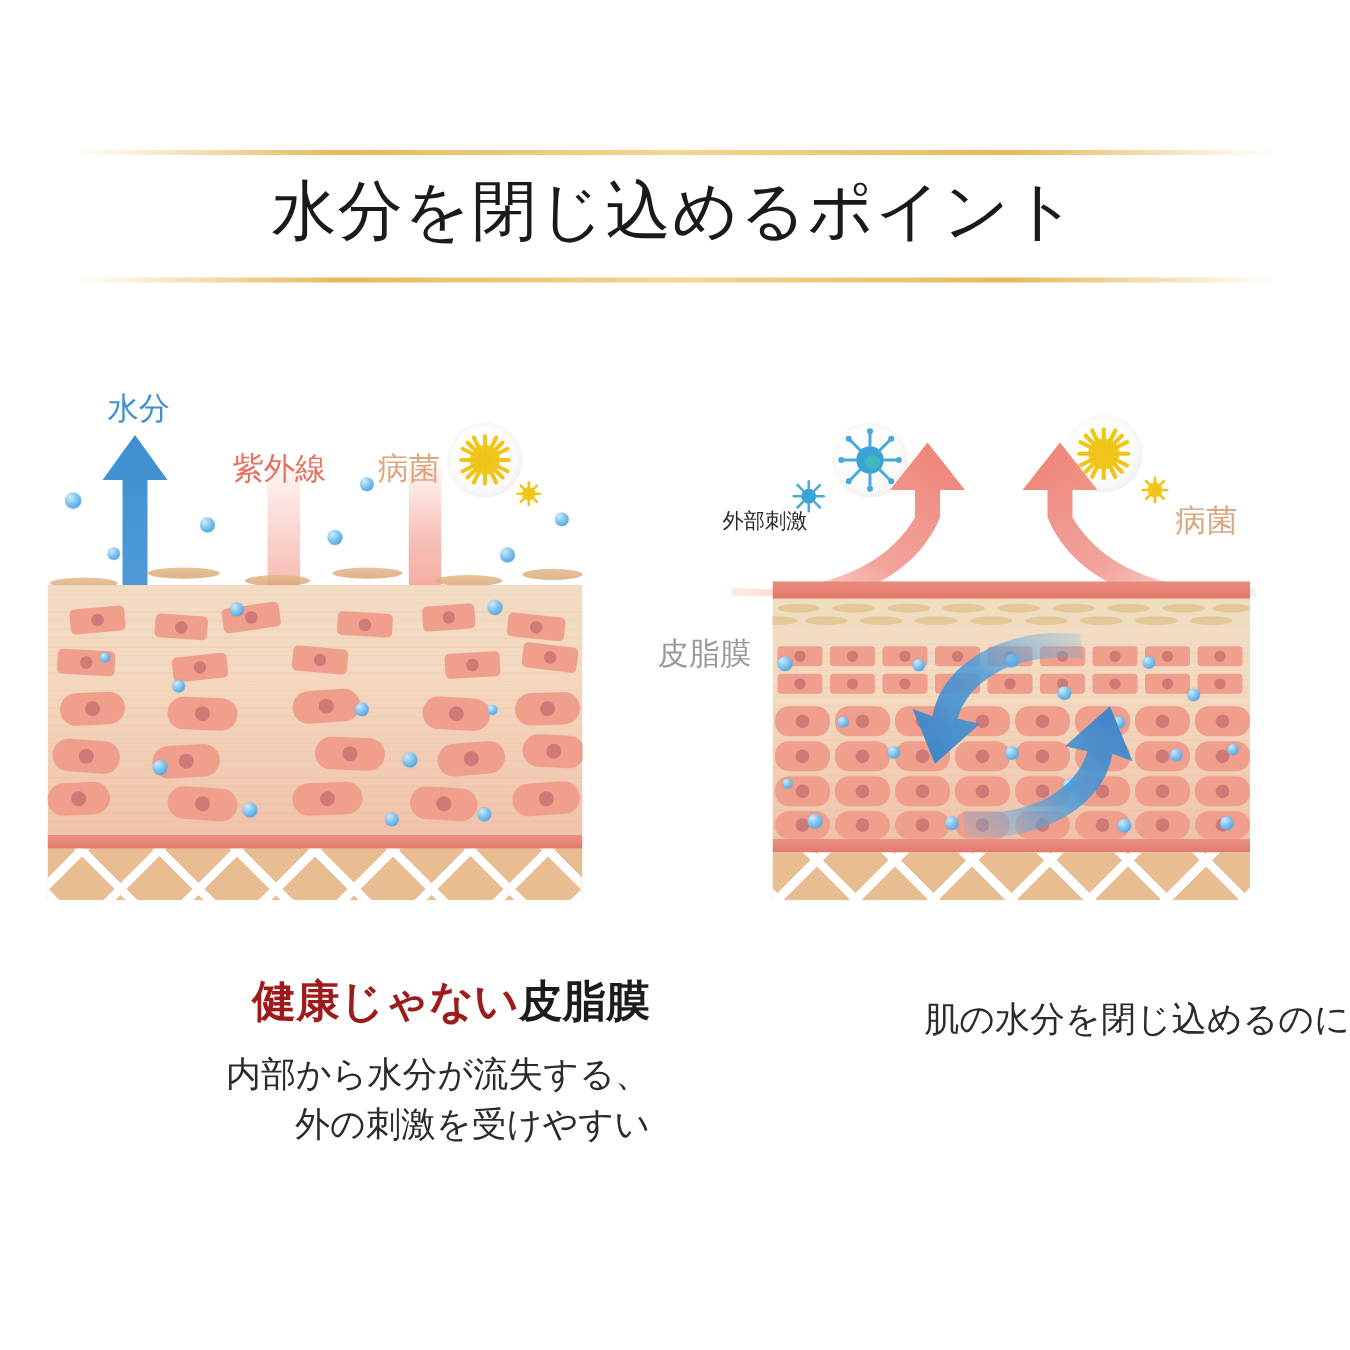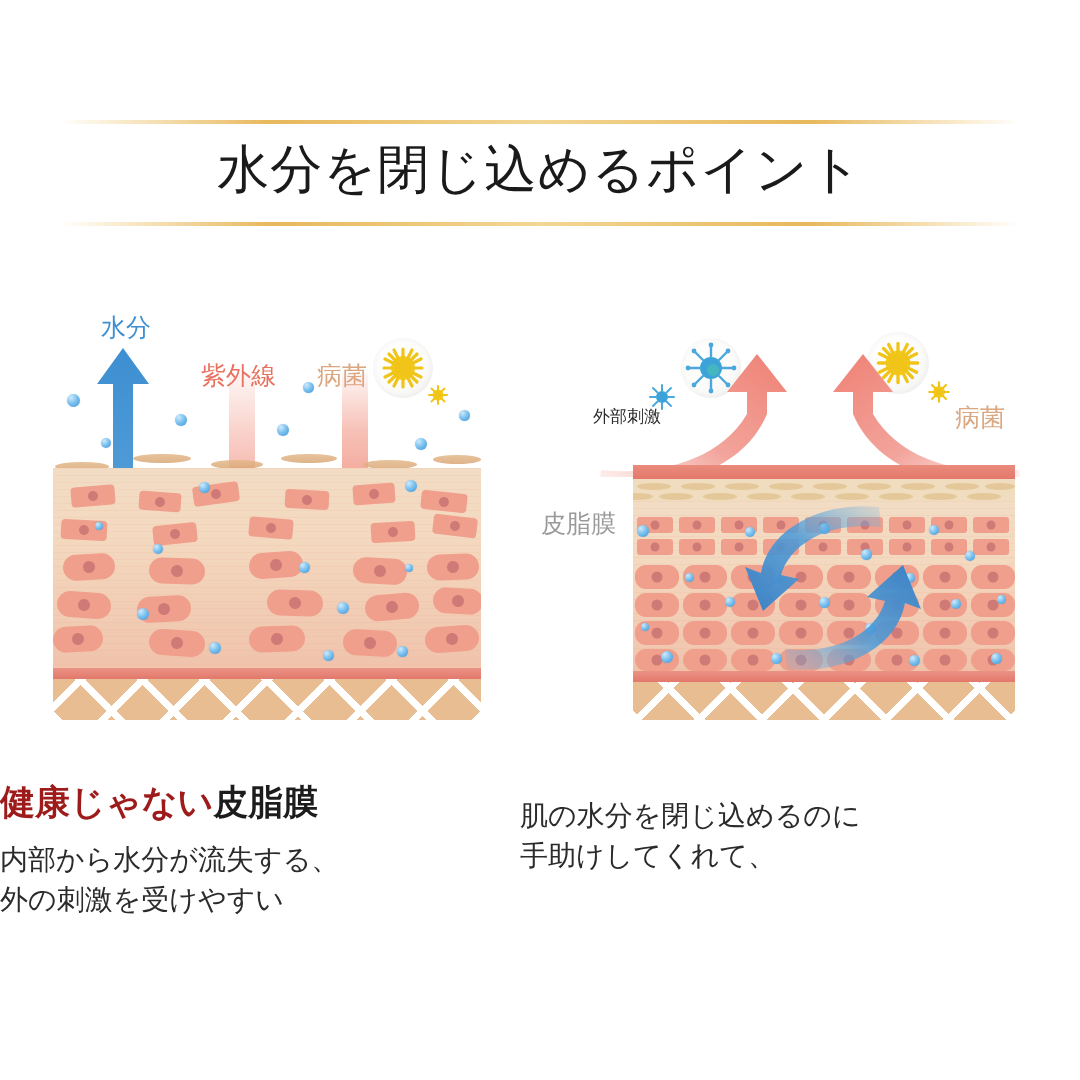--- a/index.html
+++ b/index.html
@@ -29,21 +29,21 @@
   .rule.bottom{top:222px;}
   .title{
     position:absolute;left:0;right:0;top:138px;
     text-align:center;
     font-size:52px;line-height:62px;
     color:#1a1a1a;letter-spacing:1px;
     font-weight:400;
   }
 
   
-  .panel{position:absolute;margin-left:15px;}
+  .panel{position:absolute;}
   .panel.left{left:0;top:290px;width:520px;height:460px;}
   .panel.right{left:520px;top:290px;width:560px;height:460px;}
 
   .skin{position:absolute;overflow:hidden;}
   .skin.l{left:38px;top:178px;width:428px;height:252px;}
   .skin.r{left:98px;top:175px;width:382px;height:255px;}
 
   
   .epi{
     position:absolute;left:0;right:0;top:0;
@@ -122,21 +122,21 @@
   .lbl.tan{color:#dba780;}
   .lbl.black{color:#2b2b2b;font-size:17px;}
   .lbl.gray{color:#9a9a9a;font-size:25px;}
 
   
   .bubble{position:absolute;border-radius:50%;
     background:radial-gradient(circle at 35% 30%, #ffffff 0%, #fbfbfa 55%, #f0efec 100%);
     box-shadow:inset 0 0 6px rgba(0,0,0,.05);}
 
   
-  .cap{position:absolute;text-align:left;}
+  .cap{position:absolute;text-align:right;}
   .cap.l{left:0;top:780px;width:520px;}
   .cap.r{left:520px;top:780px;width:560px;}
   .cap h3{margin:0;font-size:35px;line-height:44px;font-weight:700;color:#1c1c1c;}
   .cap h3 .hi{color:#9e1b1b;}
   .cap p{margin:16px 0 0 0;font-size:28px;line-height:40px;color:#2b2b2b;font-weight:400;}
   .cap p span{display:block;}
 </style>
 </head>
 <body>
 
@@ -691,17 +691,16 @@
     <h3><span class="hi">健康じゃない</span><span>皮脂膜</span></h3>
     <p>
       <span>内部から水分が流失する、</span>
       <span>外の刺激を受けやすい</span>
     </p>
   </div>
 
   <div class="cap r">
     <p>
       <span>肌の水分を閉じ込めるのに</span>
-      <span>手助けしてくれて、</span>
     </p>
   </div>
 
 </div>
 
 </body></html>

